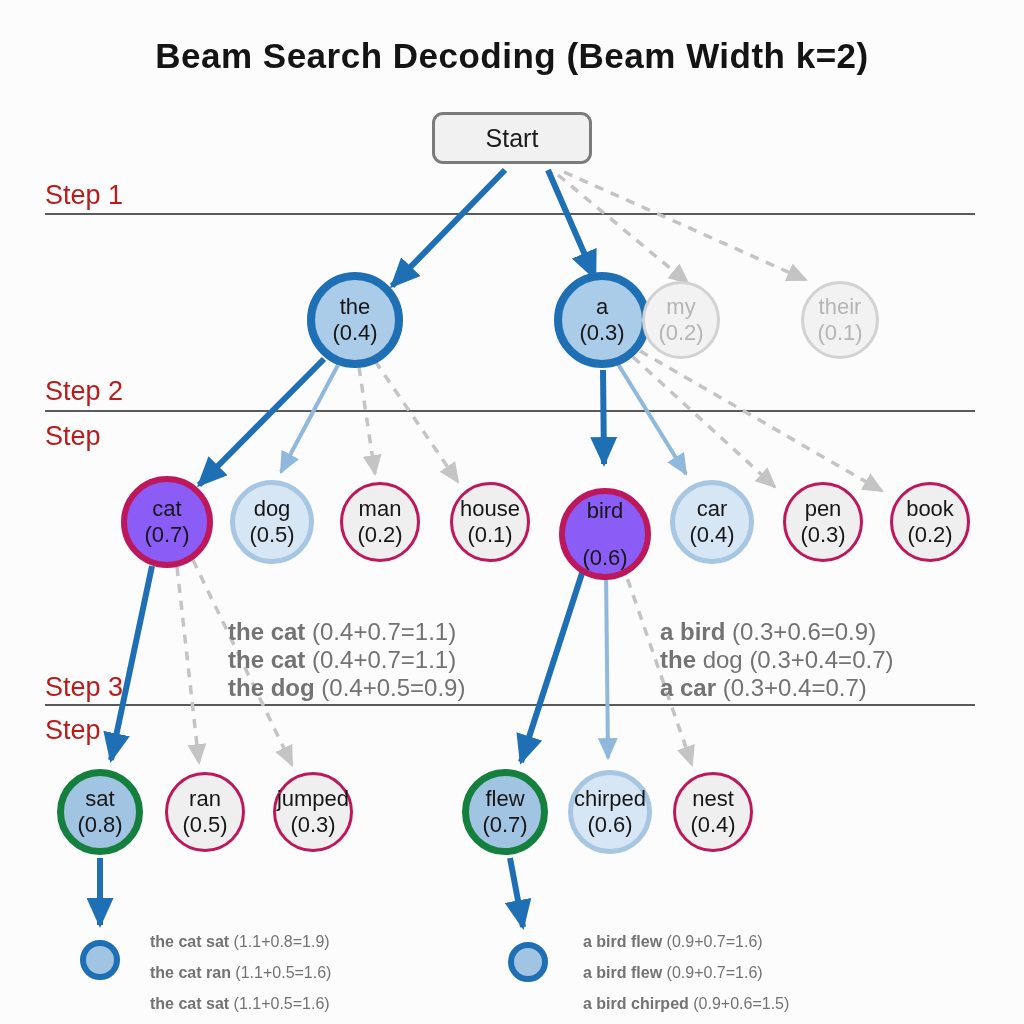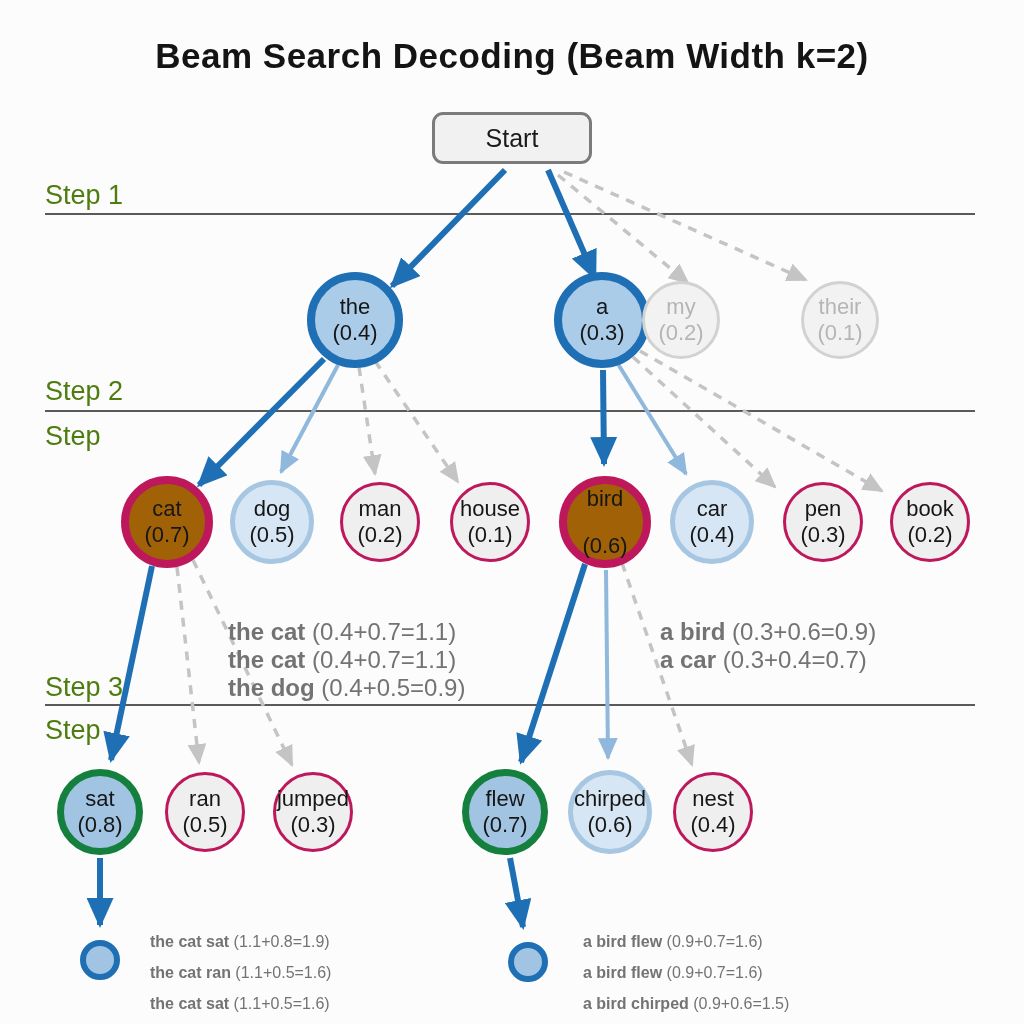--- a/index.html
+++ b/index.html
@@ -17,36 +17,36 @@
     text-align: center; font-size: 35px; font-weight: bold; color: #141414;
     letter-spacing: 0.5px;
   }
   .start-box {
     position: absolute; left: 432px; top: 112px; width: 160px; height: 52px;
     background: #f1f1f1; border: 3px solid #7b7b7b; border-radius: 11px;
     box-sizing: border-box; display: flex; align-items: center; justify-content: center;
     font-size: 25px; color: #1a1a1a;
   }
   .step-label {
-    position: absolute; left: 45px; font-size: 27px; color: #4d7c0f;
+    position: absolute; left: 45px; font-size: 27px; color: #b91c1c;
   }
   .step-line {
     position: absolute; left: 45px; width: 930px; height: 2px; background: #5a5a5a;
   }
   .edges { position: absolute; left: 0; top: 0; width: 1024px; height: 1024px; }
   .e-blue  { stroke: #1e6fb4; stroke-width: 6; }
   .e-light { stroke: #8fb8dc; stroke-width: 4; }
   .e-dash  { stroke: #c4c4c4; stroke-width: 3.5; stroke-dasharray: 9 8; }
   .node {
     position: absolute; border-radius: 50%; box-sizing: border-box;
     display: flex; flex-direction: column; align-items: center; justify-content: center;
     text-align: center; font-size: 22px; line-height: 26px; color: #161616;
   }
   .n-sel1  { width: 96px; height: 96px; background: #aacce9; border: 8px solid #1e6fb4; }
-  .n-sel2  { width: 92px; height: 92px; background: #a16207; border: 8px solid #be185d; }
+  .n-sel2  { width: 92px; height: 92px; background: #8b5cf6; border: 6px solid #be185d; }
   .n-sel3  { width: 86px; height: 86px; background: #a0c4e2; border: 7px solid #15803d; }
   .n-light { width: 84px; height: 84px; background: #d7e6f4; border: 5px solid #a6c6e2; }
   .n-gray  { width: 80px; height: 80px; background: #efefef; border: 3px solid #be185d; }
   .n-faded { width: 78px; height: 78px; background: #f2f2f2; border: 3px solid #d2d2d2; color: #b5b5b5; }
   .n-end   { width: 40px; height: 40px; background: #a0c4e2; border: 6px solid #1e6fb4; }
   .ann { position: absolute; font-size: 24px; line-height: 28px; color: #737373; white-space: nowrap; margin-top: 40px; }
   .ann-lg { font-size: 16px; line-height: 31px; }
   .ann b { font-weight: bold; }
 </style>
 </head>
@@ -136,21 +136,21 @@
     <span>(0.5)</span>
   </div>
   <div class="node n-gray" style="left:340px;top:482px;">
     <span>man</span>
     <span>(0.2)</span>
   </div>
   <div class="node n-gray" style="left:450px;top:482px;">
     <span>house</span>
     <span>(0.1)</span>
   </div>
-  <div class="node n-sel2" style="left:559px;top:476px;gap:21px;">
+  <div class="node n-sel2" style="left:559px;top:488px;gap:21px;">
     <span>bird</span>
     <span>(0.6)</span>
   </div>
   <div class="node n-light" style="left:670px;top:480px;">
     <span>car</span>
     <span>(0.4)</span>
   </div>
   <div class="node n-gray" style="left:783px;top:482px;">
     <span>pen</span>
     <span>(0.3)</span>
@@ -160,20 +160,21 @@
     <span>(0.2)</span>
   </div>
 
   <div class="ann" style="left:228px;top:578px;">
     <div><b>the cat</b><span> (0.4+0.7=1.1)</span></div>
     <div><b>the cat</b><span> (0.4+0.7=1.1)</span></div>
     <div><b>the dog</b><span> (0.4+0.5=0.9)</span></div>
   </div>
   <div class="ann" style="left:660px;top:578px;">
     <div><b>a bird</b><span> (0.3+0.6=0.9)</span></div>
+    <div><b>the</b><span> dog (0.3+0.4=0.7)</span></div>
     <div><b>a car</b><span> (0.3+0.4=0.7)</span></div>
   </div>
 
   <div class="node n-sel3" style="left:57px;top:769px;">
     <span>sat</span>
     <span>(0.8)</span>
   </div>
   <div class="node n-gray" style="left:165px;top:772px;">
     <span>ran</span>
     <span>(0.5)</span>

